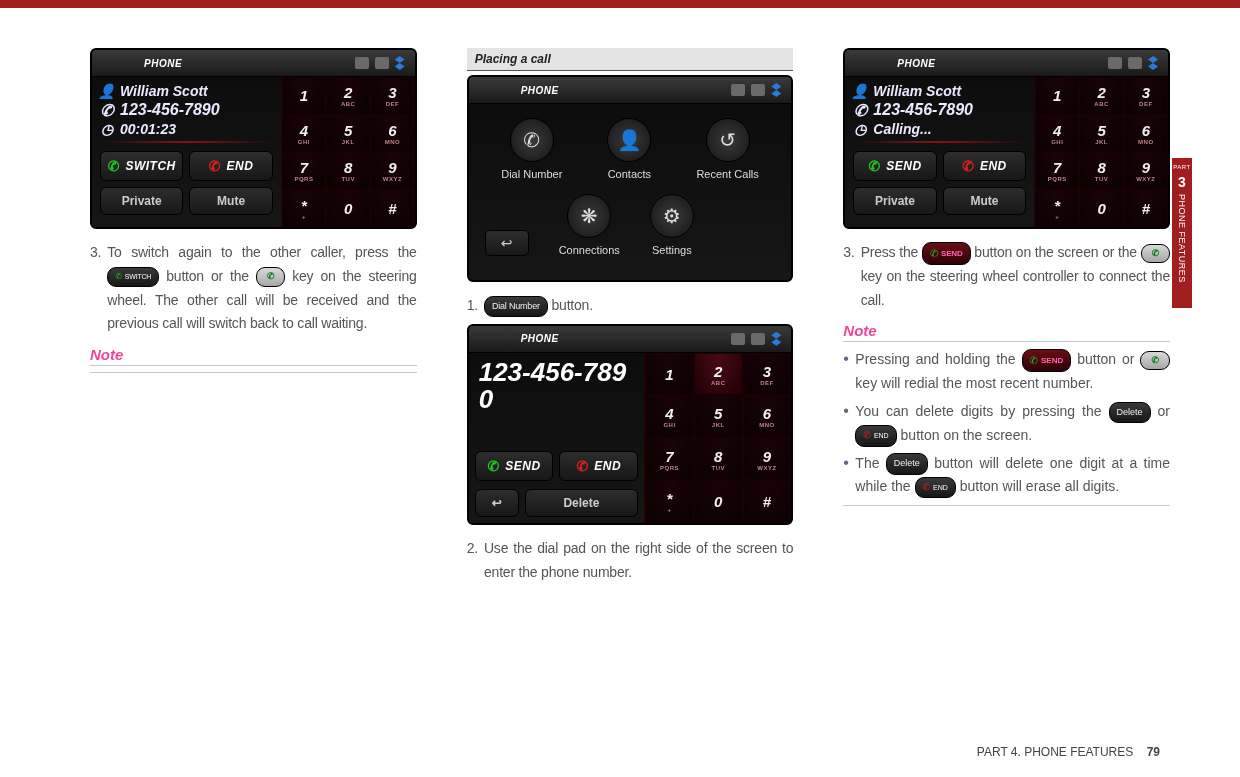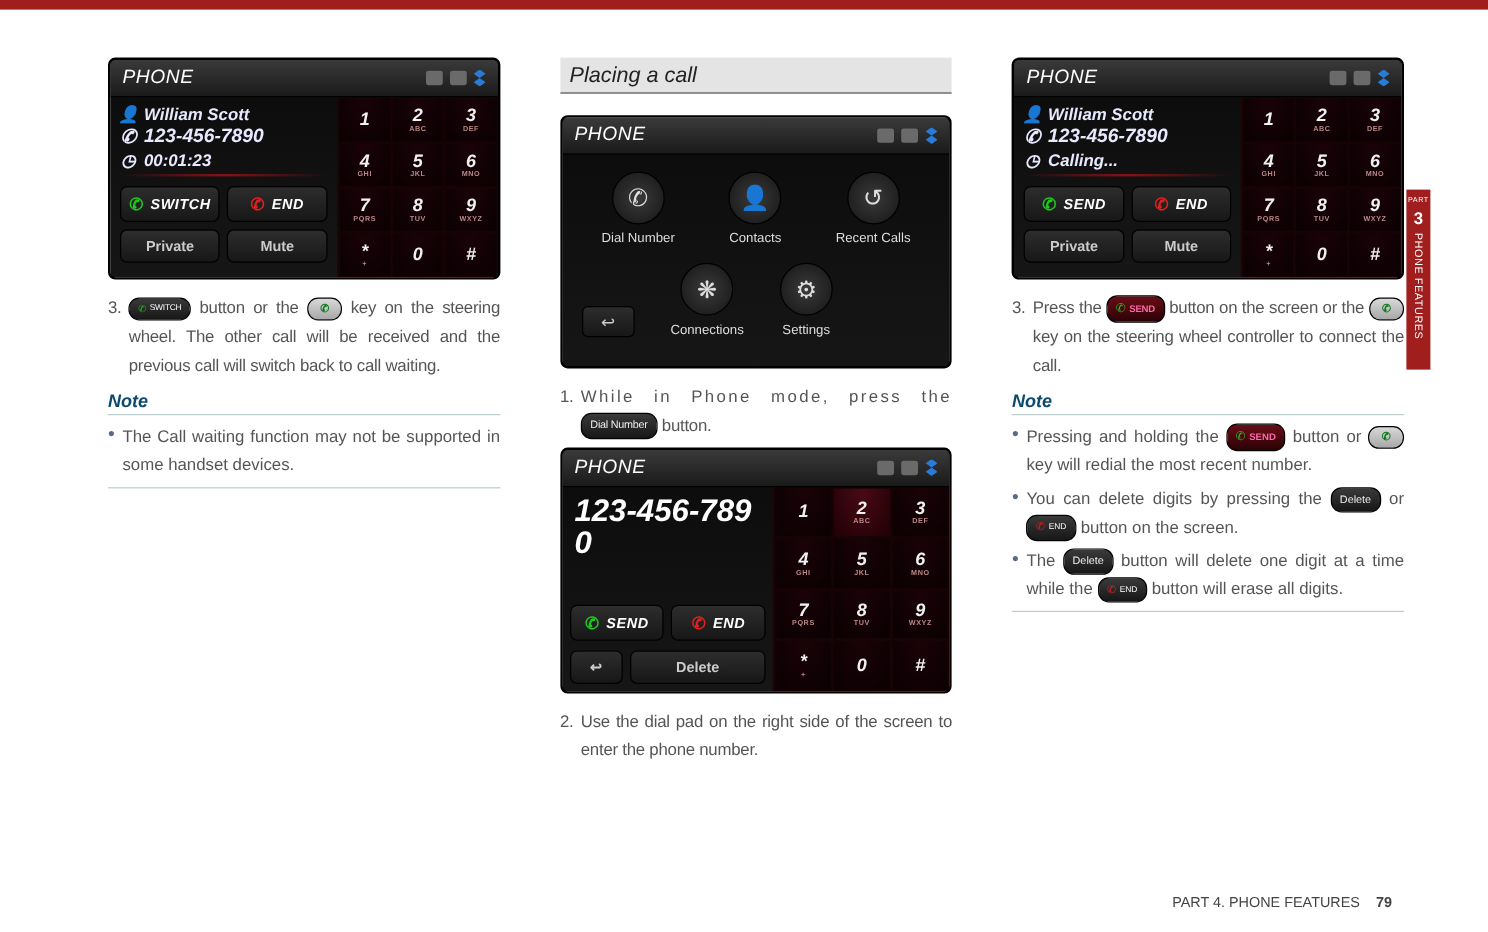--- a/index.html
+++ b/index.html
@@ -70,21 +70,21 @@
     margin-bottom: 12px;
   }
   .ph-header {
     display: flex;
     align-items: center;
     justify-content: space-between;
     background: linear-gradient(#3a3a3a, #1a1a1a);
     padding: 6px 10px;
     border-bottom: 1px solid #000;
   }
-  .ph-title { font-size: 16px; font-weight: 400; color: #fff; font-style: italic; letter-spacing: 0.5px; }
+  .ph-title { font-size: 10px; font-weight: 700; color: #fff; font-style: italic; letter-spacing: 0.5px; margin-left: 42px; }
   .ph-status { display: flex; gap: 6px; align-items: center; }
   .st-ic { width: 14px; height: 12px; background: #6a6a6a; border-radius: 2px; }
   .st-bt { width: 10px; height: 14px; background: #2a7ad8; clip-path: polygon(50% 0,100% 25%,50% 50%,100% 75%,50% 100%,0 75%,50% 50%,0 25%); }
 
   .ph-body { display: flex; }
   .ph-left { flex: 1.3; padding: 6px 8px; display: flex; flex-direction: column; gap: 2px; }
   .name-row, .num-row, .dur-row, .state-row { display: flex; align-items: center; gap: 6px; }
   .name-row span, .num-row span, .state-row span, .dur-row span {
     font-style: italic;
     font-weight: 600;
@@ -169,35 +169,35 @@
   .phone-med { width: 100%; }
   .phone-med .ph-body { min-height: 170px; }
   .phone-lg  { width: 100%; }
   .phone-lg .ph-body { min-height: 150px; }
 
   
   p.body { line-height: 1.7; text-align: justify; color: #555; margin-bottom: 6px; letter-spacing: -0.2px; }
   .step { display: flex; gap: 6px; }
   .step .n { flex-shrink: 0; }
   .note-h {
-    color: #0c4a6e; font-style: italic; font-weight: 700;
+    color: #ec4899; font-style: italic; font-weight: 700;
     border-bottom: 1px solid #bcc; padding-bottom: 2px; margin: 10px 0 6px;
     font-size: 15px;
   }
   ul.note { list-style: none; }
   ul.note li { position: relative; padding-left: 12px; line-height: 1.7; color: #555; text-align: justify; margin-bottom: 4px; }
   ul.note li::before { content: "•"; position: absolute; left: 0; color: #5a6b8a; font-size: 16px; line-height: 1.4; }
   .rule { border-top: 1px solid #bcc; margin-top: 6px; }
 
   h2.sect {
     background: #e4e4e4;
     border-bottom: 1px solid #555;
-    font-size: 18px; font-weight: 400; font-style: italic;
+    font-size: 12px; font-weight: 700; font-style: italic;
     padding: 4px 8px; color: #222;
-    margin-bottom: 18px;
+    margin-bottom: 4px;
   }
   h3.sub { font-size: 15px; font-weight: 700; color: #333; margin-bottom: 10px; }
 
   
   .pill {
     display: inline-flex; align-items: center; justify-content: center;
     background: linear-gradient(#3a3a3a,#171717);
     color: #fff; font-size: 10px;
     padding: 2px 7px; border-radius: 9px;
     vertical-align: middle; gap: 3px;
@@ -325,36 +325,34 @@
                 <span class="d">#</span>
                 <span class="sub"></span>
               </div>
           </div>
         </div>
       </div>
 
       <p class="body step">
         <span class="n">3.</span>
         <span>
+          <span>To switch again to the other caller, press the </span>
           <span class="pill switch">
               <span class="sw-ic">✆</span>
               <span class="t">SWITCH</span>
             </span>
           <span> button or the </span>
           <span class="pill key">
               <span class="t">✆</span>
             </span>
           <span> key on the steering wheel. The other call will be received and the previous call will switch back to call waiting.</span>
         </span>
       </p>
 
       <div class="note-h">Note</div>
-      <ul class="note">
-        <li>The Call waiting function may not be supported in some handset devices.</li>
-      </ul>
       <div class="rule"></div>
     </div>
 
     <div class="col">
       <h2 class="sect">Placing a call</h2>
 
       <div class="phone menu-phone">
         <div class="ph-header">
           <span class="ph-title">PHONE</span>
           <div class="ph-status">
@@ -388,21 +386,20 @@
                 <div class="menu-ic">⚙</div>
                 <span>Settings</span>
               </div>
           </div>
         </div>
       </div>
 
       <p class="body step">
         <span class="n">1.</span>
         <span>
-          <span style="letter-spacing:2px;">While in Phone mode, press the </span>
           <span class="pill gray">
               <span class="t">Dial Number</span>
             </span>
           <span> button.</span>
         </span>
       </p>
 
       <div class="phone phone-med">
         <div class="ph-header">
           <span class="ph-title">PHONE</span>

